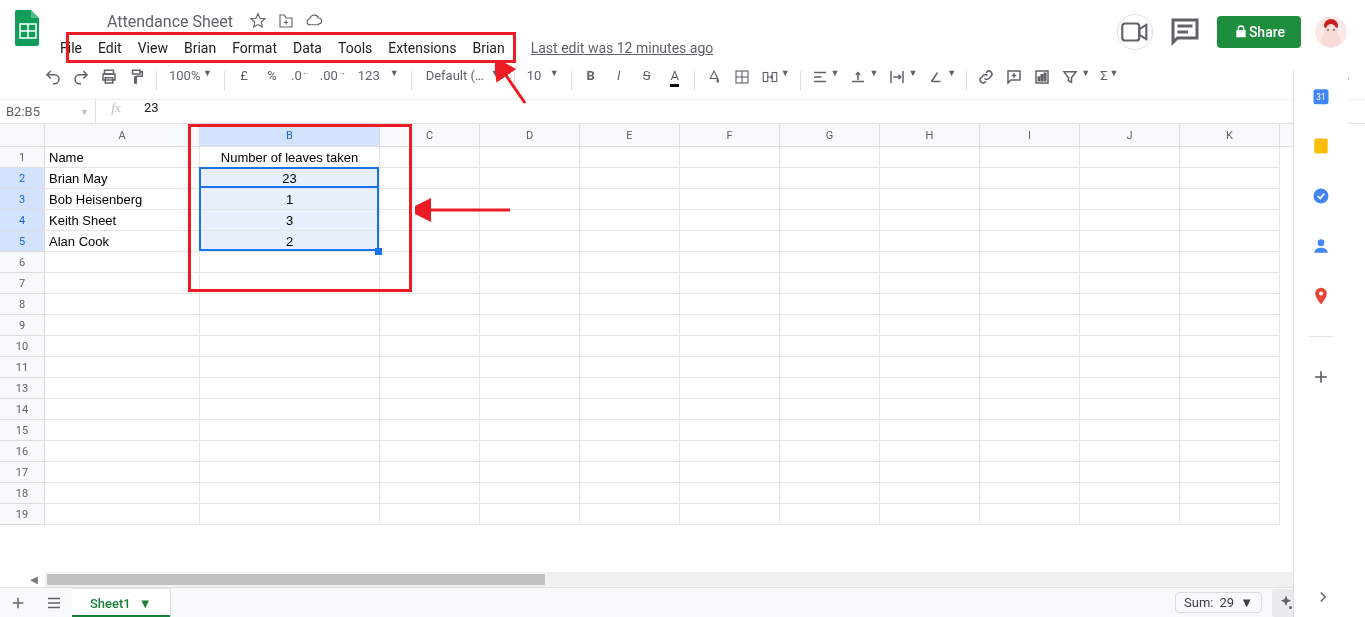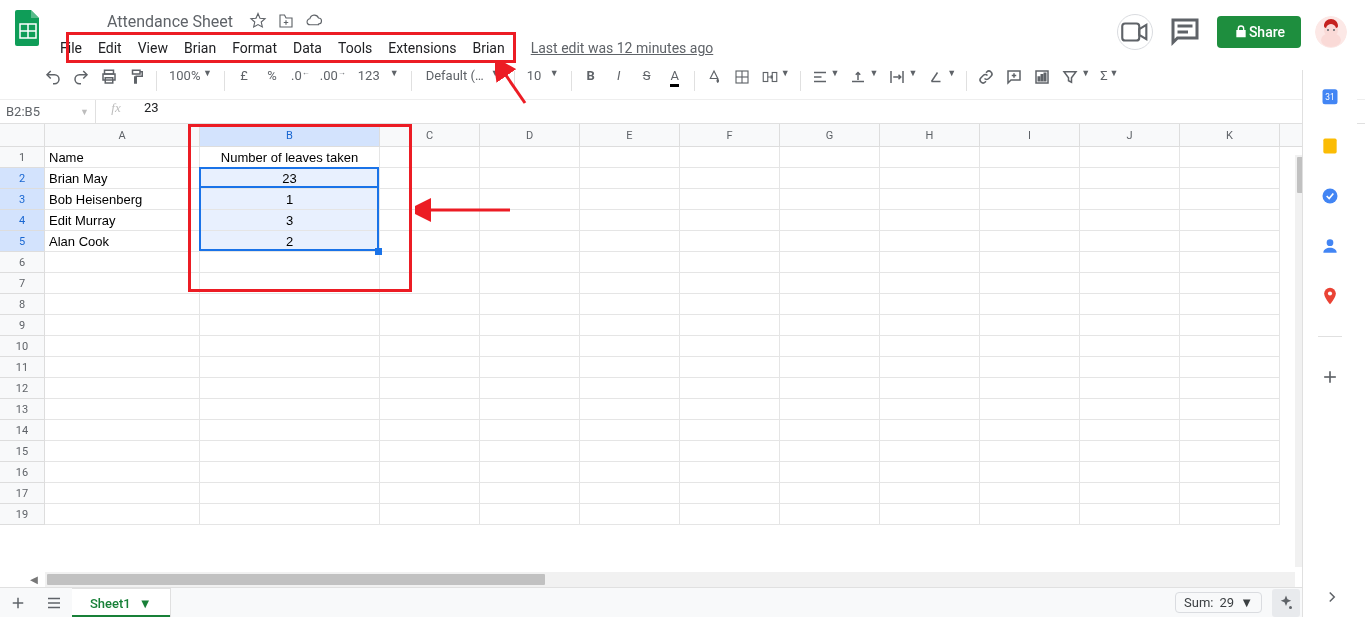--- a/index.html
+++ b/index.html
@@ -78,21 +78,21 @@
 .tabsbar { position: absolute; bottom: 0; left: 0; right: 55px; height: 30px; border-top: 1px solid #e0e0e0; display: flex; align-items: center; background: #f8f9fa; }
 .tabbtn { width: 36px; height: 30px; display: flex; align-items: center; justify-content: center; color: #5f6368; cursor: pointer; }
 .tabbtn svg { width: 18px; height: 18px; }
 .tab { padding: 0 18px; height: 30px; display: flex; align-items: center; gap: 8px; background: #fff; border-top: 1px solid #e0e0e0; border-right: 1px solid #e0e0e0; color: #188038; font-weight: 500; cursor: pointer; position: relative; }
 .tab::after { content: ""; position: absolute; left: 0; right: 0; bottom: 0; height: 3px; background: #188038; }
 .tabs-right { margin-left: auto; display: flex; align-items: center; gap: 10px; padding-right: 10px; }
 .stat-chip { border: 1px solid #dadce0; border-radius: 4px; padding: 2px 8px; font-size: 13px; color: #3c4043; display: flex; align-items: center; gap: 6px; cursor: pointer; }
 .explore-btn { width: 28px; height: 28px; display: flex; align-items: center; justify-content: center; background: #e8eaed; border-radius: 3px; cursor: pointer; }
 
 
-.sidepanel { position: absolute; right: 8px; top: 70px; bottom: 0; width: 55px; border-left: 1px solid #e0e0e0; display: flex; flex-direction: column; align-items: center; gap: 30px; padding-top: 16px; background: #fff; }
+.sidepanel { position: absolute; right: 17px; top: 70px; bottom: 0; width: 55px; border-left: 1px solid #e0e0e0; display: flex; flex-direction: column; align-items: center; gap: 30px; padding-top: 16px; background: #fff; }
 .sp-icon { width: 20px; height: 20px; cursor: pointer; display:flex; align-items:center; justify-content:center; }
 .sp-sep { width: 24px; height: 1px; background: #e0e0e0; }
 .sp-collapse { position: absolute; bottom: 8px; right: 16px; color: #5f6368; cursor: pointer; }
 
 
 .wA { width: 155px; }
 .wB { width: 180px; }
 .wSTD { width: 100px; }
 </style>
 </head>
@@ -390,21 +390,21 @@
         <div class="cell wSTD"></div>
         <div class="cell wSTD"></div>
         <div class="cell wSTD"></div>
         <div class="cell wSTD"></div>
         <div class="cell wSTD"></div>
         <div class="cell wSTD"></div>
         <div class="cell wSTD"></div>
       </div>
       <div class="row">
         <div class="row-h sel">4</div>
-        <div class="cell wA">Edit  Murray</div>
+        <div class="cell wA">Keith  Sheet</div>
         <div class="cell wB center sel">3</div>
         <div class="cell wSTD"></div>
         <div class="cell wSTD"></div>
         <div class="cell wSTD"></div>
         <div class="cell wSTD"></div>
         <div class="cell wSTD"></div>
         <div class="cell wSTD"></div>
         <div class="cell wSTD"></div>
         <div class="cell wSTD"></div>
         <div class="cell wSTD"></div>
@@ -501,34 +501,20 @@
         <div class="cell wSTD"></div>
         <div class="cell wSTD"></div>
         <div class="cell wSTD"></div>
         <div class="cell wSTD"></div>
         <div class="cell wSTD"></div>
         <div class="cell wSTD"></div>
         <div class="cell wSTD"></div>
         <div class="cell wSTD"></div>
       </div>
       <div class="row">
-        <div class="row-h">12</div>
-        <div class="cell wA"></div>
-        <div class="cell wB center"></div>
-        <div class="cell wSTD"></div>
-        <div class="cell wSTD"></div>
-        <div class="cell wSTD"></div>
-        <div class="cell wSTD"></div>
-        <div class="cell wSTD"></div>
-        <div class="cell wSTD"></div>
-        <div class="cell wSTD"></div>
-        <div class="cell wSTD"></div>
-        <div class="cell wSTD"></div>
-      </div>
-      <div class="row">
         <div class="row-h">13</div>
         <div class="cell wA"></div>
         <div class="cell wB center"></div>
         <div class="cell wSTD"></div>
         <div class="cell wSTD"></div>
         <div class="cell wSTD"></div>
         <div class="cell wSTD"></div>
         <div class="cell wSTD"></div>
         <div class="cell wSTD"></div>
         <div class="cell wSTD"></div>
@@ -572,20 +558,34 @@
         <div class="cell wSTD"></div>
         <div class="cell wSTD"></div>
         <div class="cell wSTD"></div>
         <div class="cell wSTD"></div>
         <div class="cell wSTD"></div>
         <div class="cell wSTD"></div>
         <div class="cell wSTD"></div>
       </div>
       <div class="row">
         <div class="row-h">17</div>
+        <div class="cell wA"></div>
+        <div class="cell wB center"></div>
+        <div class="cell wSTD"></div>
+        <div class="cell wSTD"></div>
+        <div class="cell wSTD"></div>
+        <div class="cell wSTD"></div>
+        <div class="cell wSTD"></div>
+        <div class="cell wSTD"></div>
+        <div class="cell wSTD"></div>
+        <div class="cell wSTD"></div>
+        <div class="cell wSTD"></div>
+      </div>
+      <div class="row">
+        <div class="row-h">18</div>
         <div class="cell wA"></div>
         <div class="cell wB center"></div>
         <div class="cell wSTD"></div>
         <div class="cell wSTD"></div>
         <div class="cell wSTD"></div>
         <div class="cell wSTD"></div>
         <div class="cell wSTD"></div>
         <div class="cell wSTD"></div>
         <div class="cell wSTD"></div>
         <div class="cell wSTD"></div>

